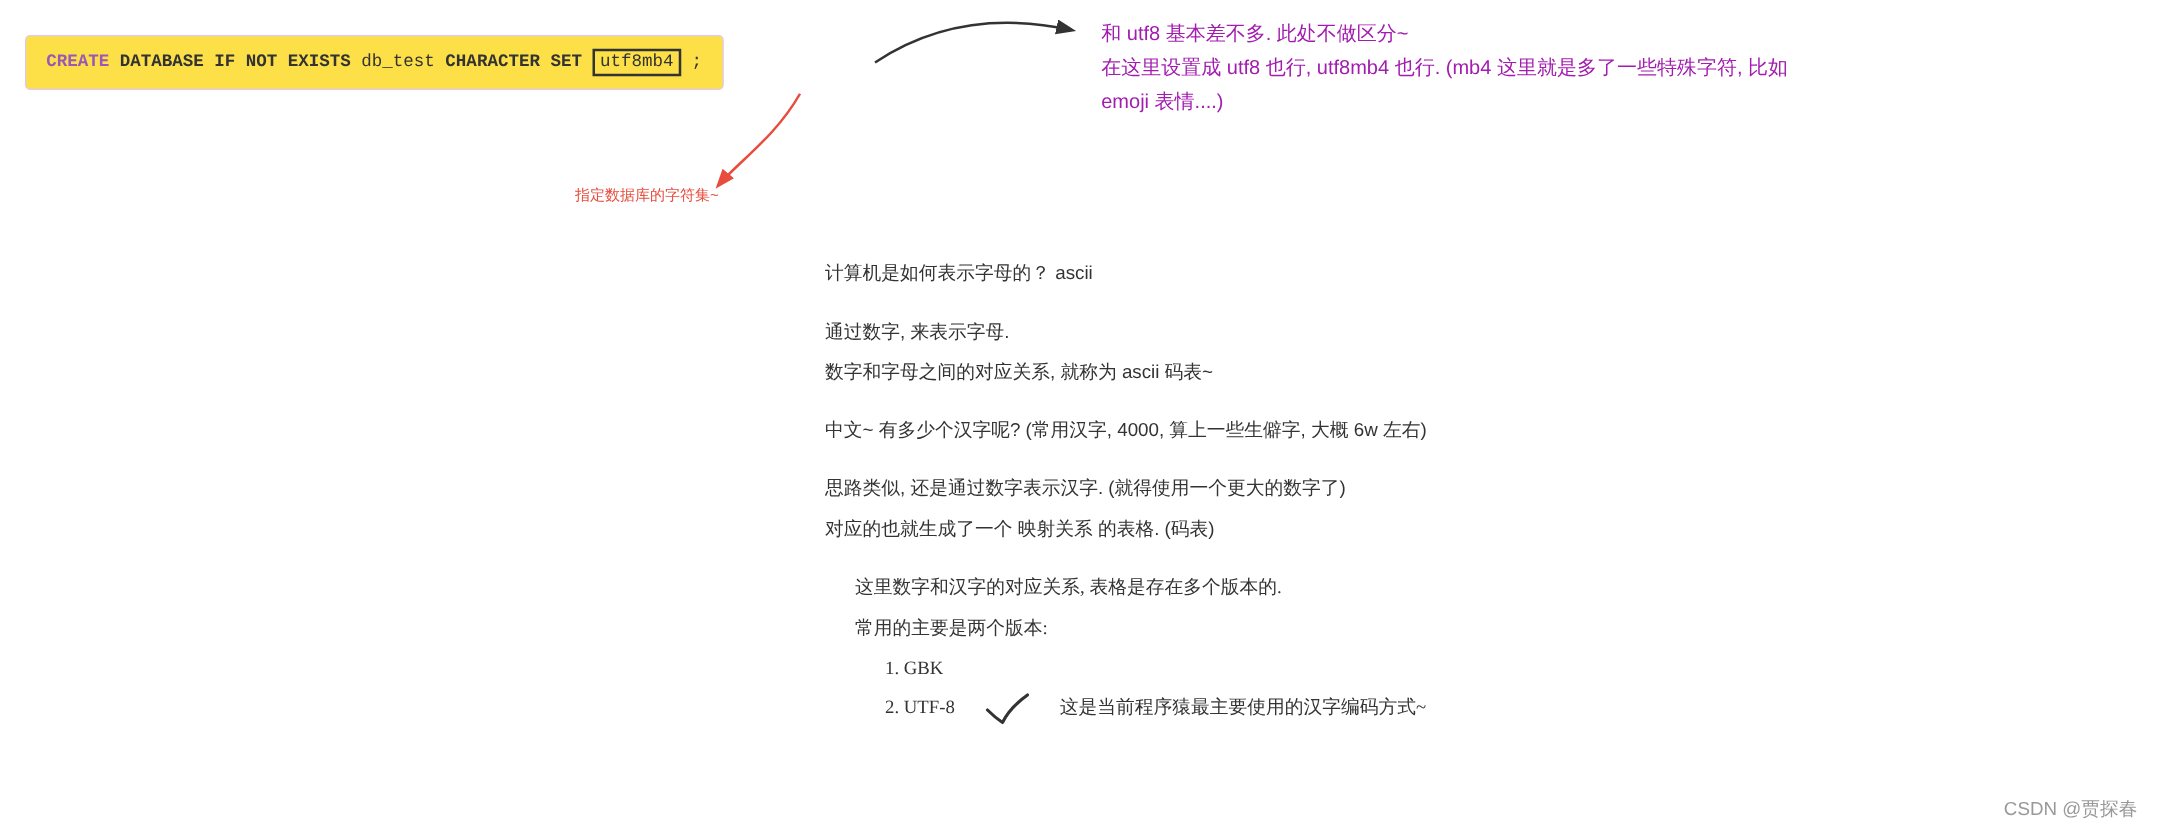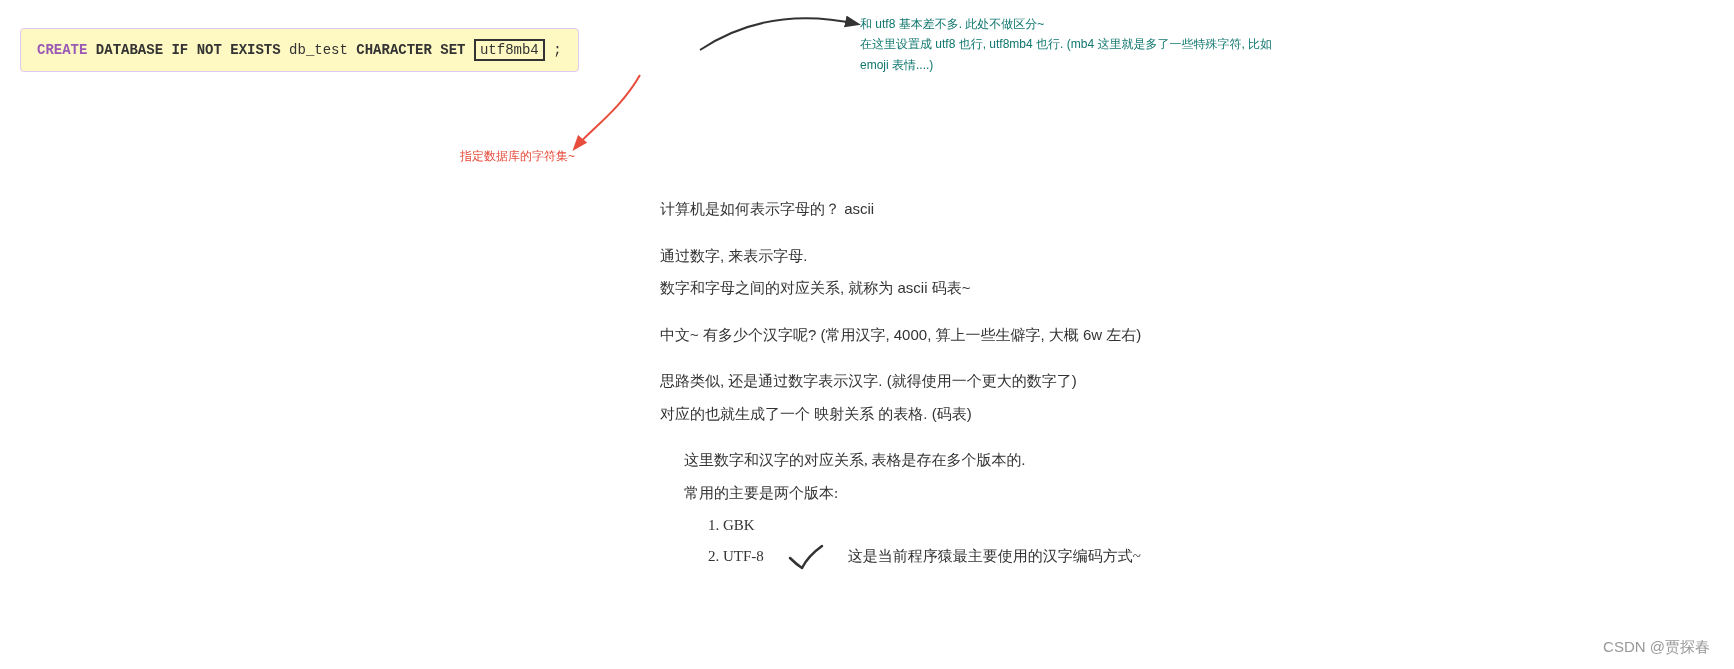--- a/index.html
+++ b/index.html
@@ -11,21 +11,21 @@
       width: 1734px;
       min-height: 669px;
       position: relative;
       overflow: hidden;
     }
 
     .code-block {
       position: absolute;
       top: 28px;
       left: 20px;
-      background: #fef9c3;
+      background: #fde047;
       border: 1px solid #e0c8f0;
       border-radius: 4px;
       padding: 10px 16px;
       font-family: "Courier New", Consolas, monospace;
       font-size: 14px;
       white-space: nowrap;
     }
 
     .kw-create { color: #9b59b6; font-weight: bold; }
     .kw-normal { color: #333; font-weight: bold; }
@@ -33,24 +33,24 @@
     .highlight-box {
       display: inline-block;
       border: 2px solid #333;
       padding: 1px 4px;
     }
 
     
     .annotation-top {
       position: absolute;
       top: 14px;
-      left: 860px;
+      left: 881px;
       width: 560px;
-      font-size: 12px;
-      color: #0f766e;
+      font-size: 16px;
+      color: #a21caf;
       line-height: 1.7;
     }
 
     
     .arrows-svg {
       position: absolute;
       top: 0;
       left: 0;
       width: 1734px;
       height: 280px;
@@ -62,21 +62,21 @@
       position: absolute;
       top: 148px;
       left: 460px;
       color: #e74c3c;
       font-size: 12px;
     }
 
     
     .main-content {
       position: absolute;
-      top: 195px;
+      top: 205px;
       left: 660px;
       width: 900px;
       line-height: 1.9;
       font-size: 15px;
       color: #333;
     }
 
     .main-content p {
       margin-bottom: 4px;
     }

